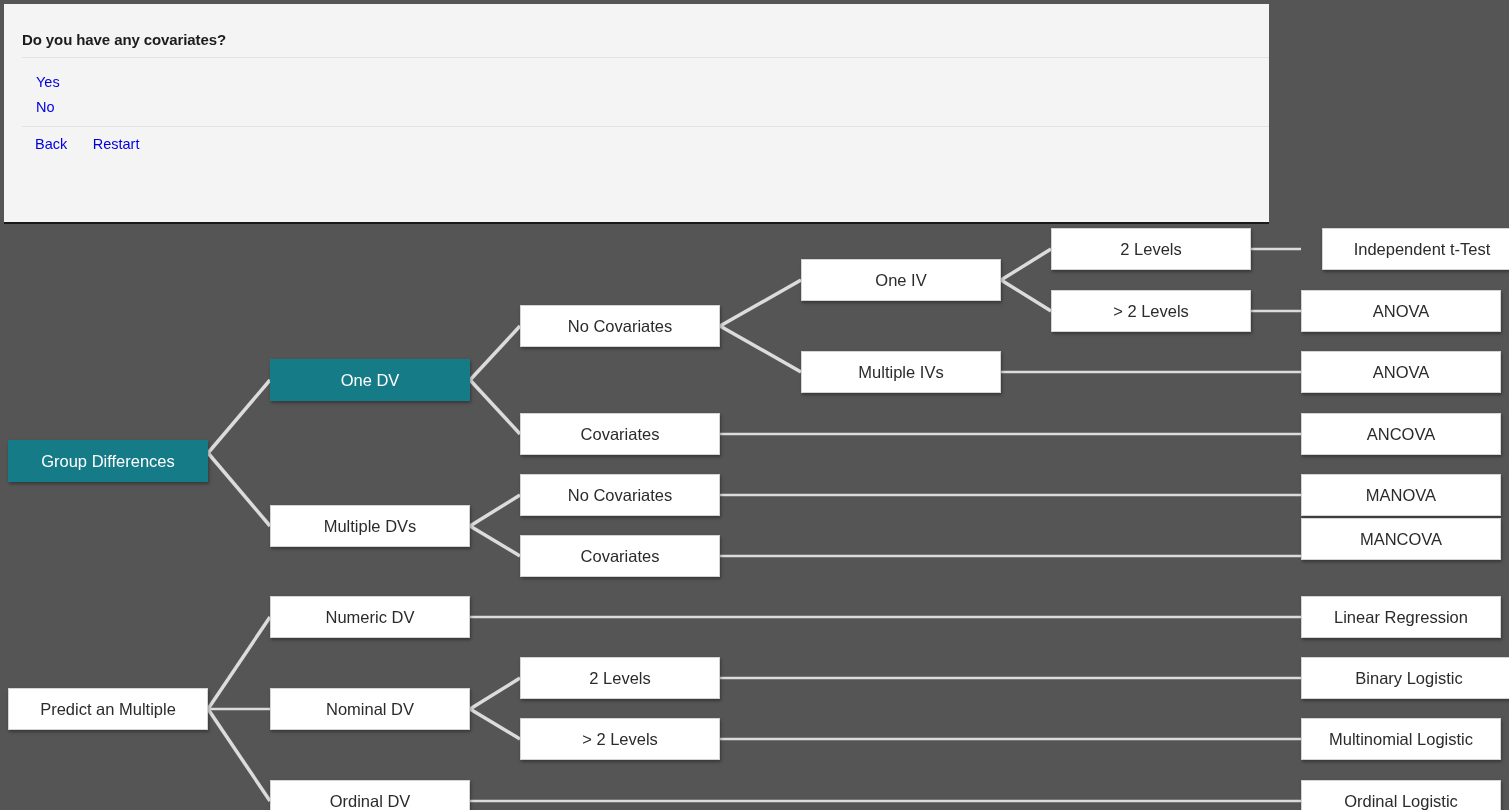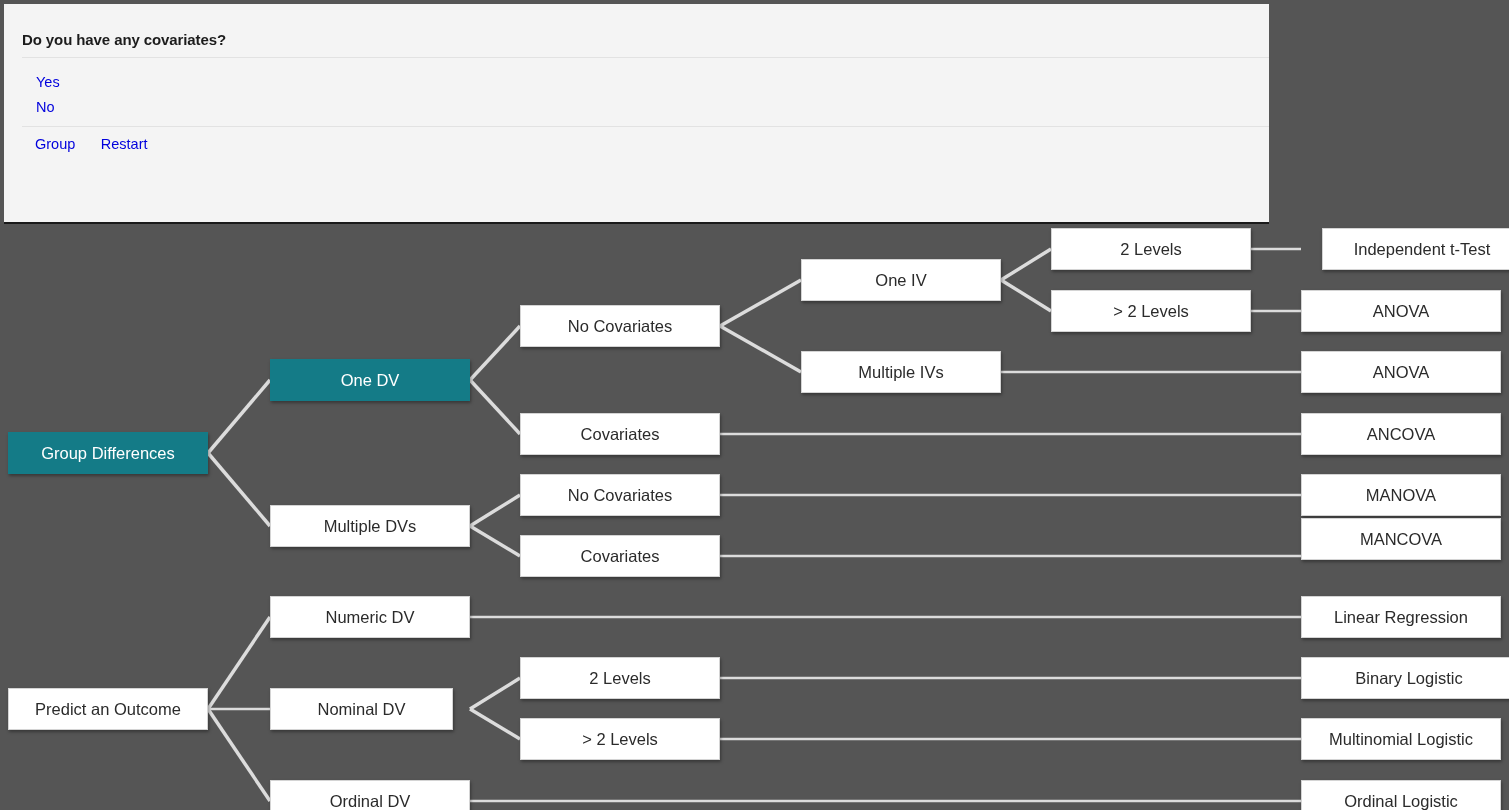--- a/index.html
+++ b/index.html
@@ -120,21 +120,21 @@
   <div class="panel-rule" id="rule-1"></div>
 
   <div id="wizard-options">
     <span class="wizard-option">Yes</span>
     <span class="wizard-option">No</span>
   </div>
 
   <div class="panel-rule" id="rule-2"></div>
 
   <div id="wizard-nav">
-    <span class="wizard-nav-link">Group</span>
+    <span class="wizard-nav-link">Back</span>
     <span class="wizard-nav-link">Restart</span>
   </div>
 
 </div>
 
 <div id="tree-canvas">
   <svg id="tree-svg" viewBox="0 0 1509 584" preserveAspectRatio="none">
       <line x1="470" y1="575" x2="1301" y2="575" stroke="#dcdcdc" stroke-width="2.5" stroke-linecap="butt"></line>
       <line x1="720" y1="513" x2="1301" y2="513" stroke="#dcdcdc" stroke-width="2.5" stroke-linecap="butt"></line>
       <line x1="720" y1="452" x2="1301" y2="452" stroke="#dcdcdc" stroke-width="2.5" stroke-linecap="butt"></line>
@@ -155,40 +155,40 @@
       <line x1="720" y1="100" x2="801" y2="146" stroke="#dcdcdc" stroke-width="3.5" stroke-linecap="butt"></line>
       <line x1="720" y1="100" x2="801" y2="54" stroke="#dcdcdc" stroke-width="3.5" stroke-linecap="butt"></line>
       <line x1="470" y1="300" x2="520" y2="330" stroke="#dcdcdc" stroke-width="3.5" stroke-linecap="butt"></line>
       <line x1="470" y1="300" x2="520" y2="269" stroke="#dcdcdc" stroke-width="3.5" stroke-linecap="butt"></line>
       <line x1="470" y1="154" x2="520" y2="208" stroke="#dcdcdc" stroke-width="3.5" stroke-linecap="butt"></line>
       <line x1="470" y1="154" x2="520" y2="100" stroke="#dcdcdc" stroke-width="3.5" stroke-linecap="butt"></line>
       <line x1="208" y1="227" x2="270" y2="300" stroke="#dcdcdc" stroke-width="3.5" stroke-linecap="butt"></line>
       <line x1="208" y1="227" x2="270" y2="154" stroke="#dcdcdc" stroke-width="3.5" stroke-linecap="butt"></line>
     </svg>
   <div id="tree-nodes">
-      <div class="tree-node selected" style="left: 8px; top: 206px; width: 200px;">Group Differences</div>
+      <div class="tree-node selected" style="left: 8px; top: 214px; width: 200px;">Group Differences</div>
       <div class="tree-node selected" style="left: 270px; top: 133px; width: 200px;">One DV</div>
       <div class="tree-node" style="left: 270px; top: 279px; width: 200px;">Multiple DVs</div>
       <div class="tree-node" style="left: 520px; top: 79px; width: 200px;">No Covariates</div>
       <div class="tree-node" style="left: 520px; top: 187px; width: 200px;">Covariates</div>
       <div class="tree-node" style="left: 520px; top: 248px; width: 200px;">No Covariates</div>
       <div class="tree-node" style="left: 520px; top: 309px; width: 200px;">Covariates</div>
       <div class="tree-node" style="left: 801px; top: 33px; width: 200px;">One IV</div>
       <div class="tree-node" style="left: 801px; top: 125px; width: 200px;">Multiple IVs</div>
       <div class="tree-node" style="left: 1051px; top: 2px; width: 200px;">2 Levels</div>
       <div class="tree-node" style="left: 1051px; top: 64px; width: 200px;">&gt; 2 Levels</div>
       <div class="tree-node" style="left: 1322px; top: 2px; width: 200px;">Independent t-Test</div>
       <div class="tree-node" style="left: 1301px; top: 64px; width: 200px;">ANOVA</div>
       <div class="tree-node" style="left: 1301px; top: 125px; width: 200px;">ANOVA</div>
       <div class="tree-node" style="left: 1301px; top: 187px; width: 200px;">ANCOVA</div>
       <div class="tree-node" style="left: 1301px; top: 248px; width: 200px;">MANOVA</div>
       <div class="tree-node" style="left: 1301px; top: 292px; width: 200px;">MANCOVA</div>
-      <div class="tree-node" style="left: 8px; top: 462px; width: 200px;">Predict an Outcome</div>
+      <div class="tree-node" style="left: 8px; top: 462px; width: 200px;">Predict an Multiple</div>
       <div class="tree-node" style="left: 270px; top: 370px; width: 200px;">Numeric DV</div>
-      <div class="tree-node" style="left: 270px; top: 462px; width: 183px;">Nominal DV</div>
+      <div class="tree-node" style="left: 270px; top: 462px; width: 200px;">Nominal DV</div>
       <div class="tree-node" style="left: 270px; top: 554px; width: 200px;">Ordinal DV</div>
       <div class="tree-node" style="left: 520px; top: 431px; width: 200px;">2 Levels</div>
       <div class="tree-node" style="left: 520px; top: 492px; width: 200px;">&gt; 2 Levels</div>
       <div class="tree-node" style="left: 1301px; top: 370px; width: 200px;">Linear Regression</div>
       <div class="tree-node" style="left: 1301px; top: 431px; width: 216px;">Binary Logistic</div>
       <div class="tree-node" style="left: 1301px; top: 492px; width: 200px;">Multinomial Logistic</div>
       <div class="tree-node" style="left: 1301px; top: 554px; width: 200px;">Ordinal Logistic</div>
     </div>
 </div>
 

